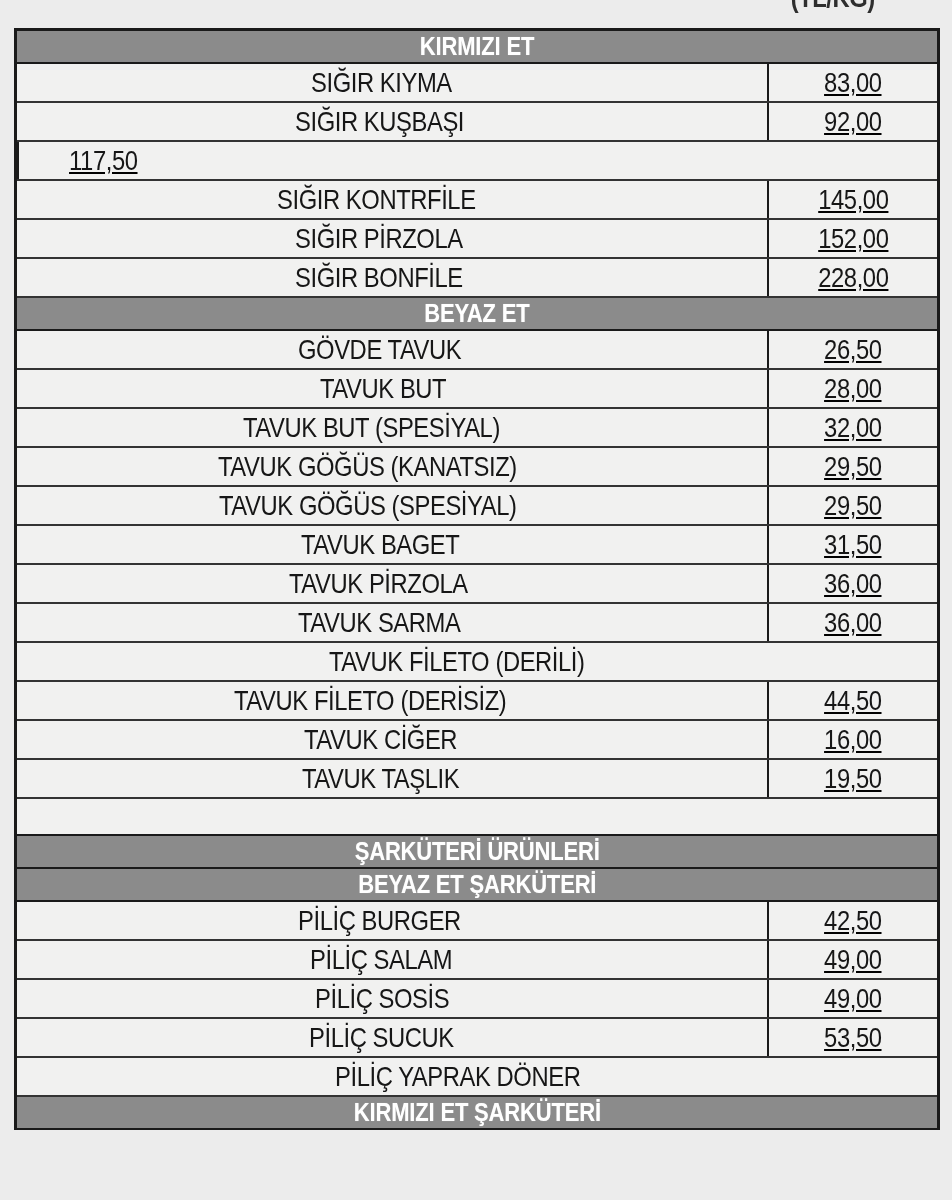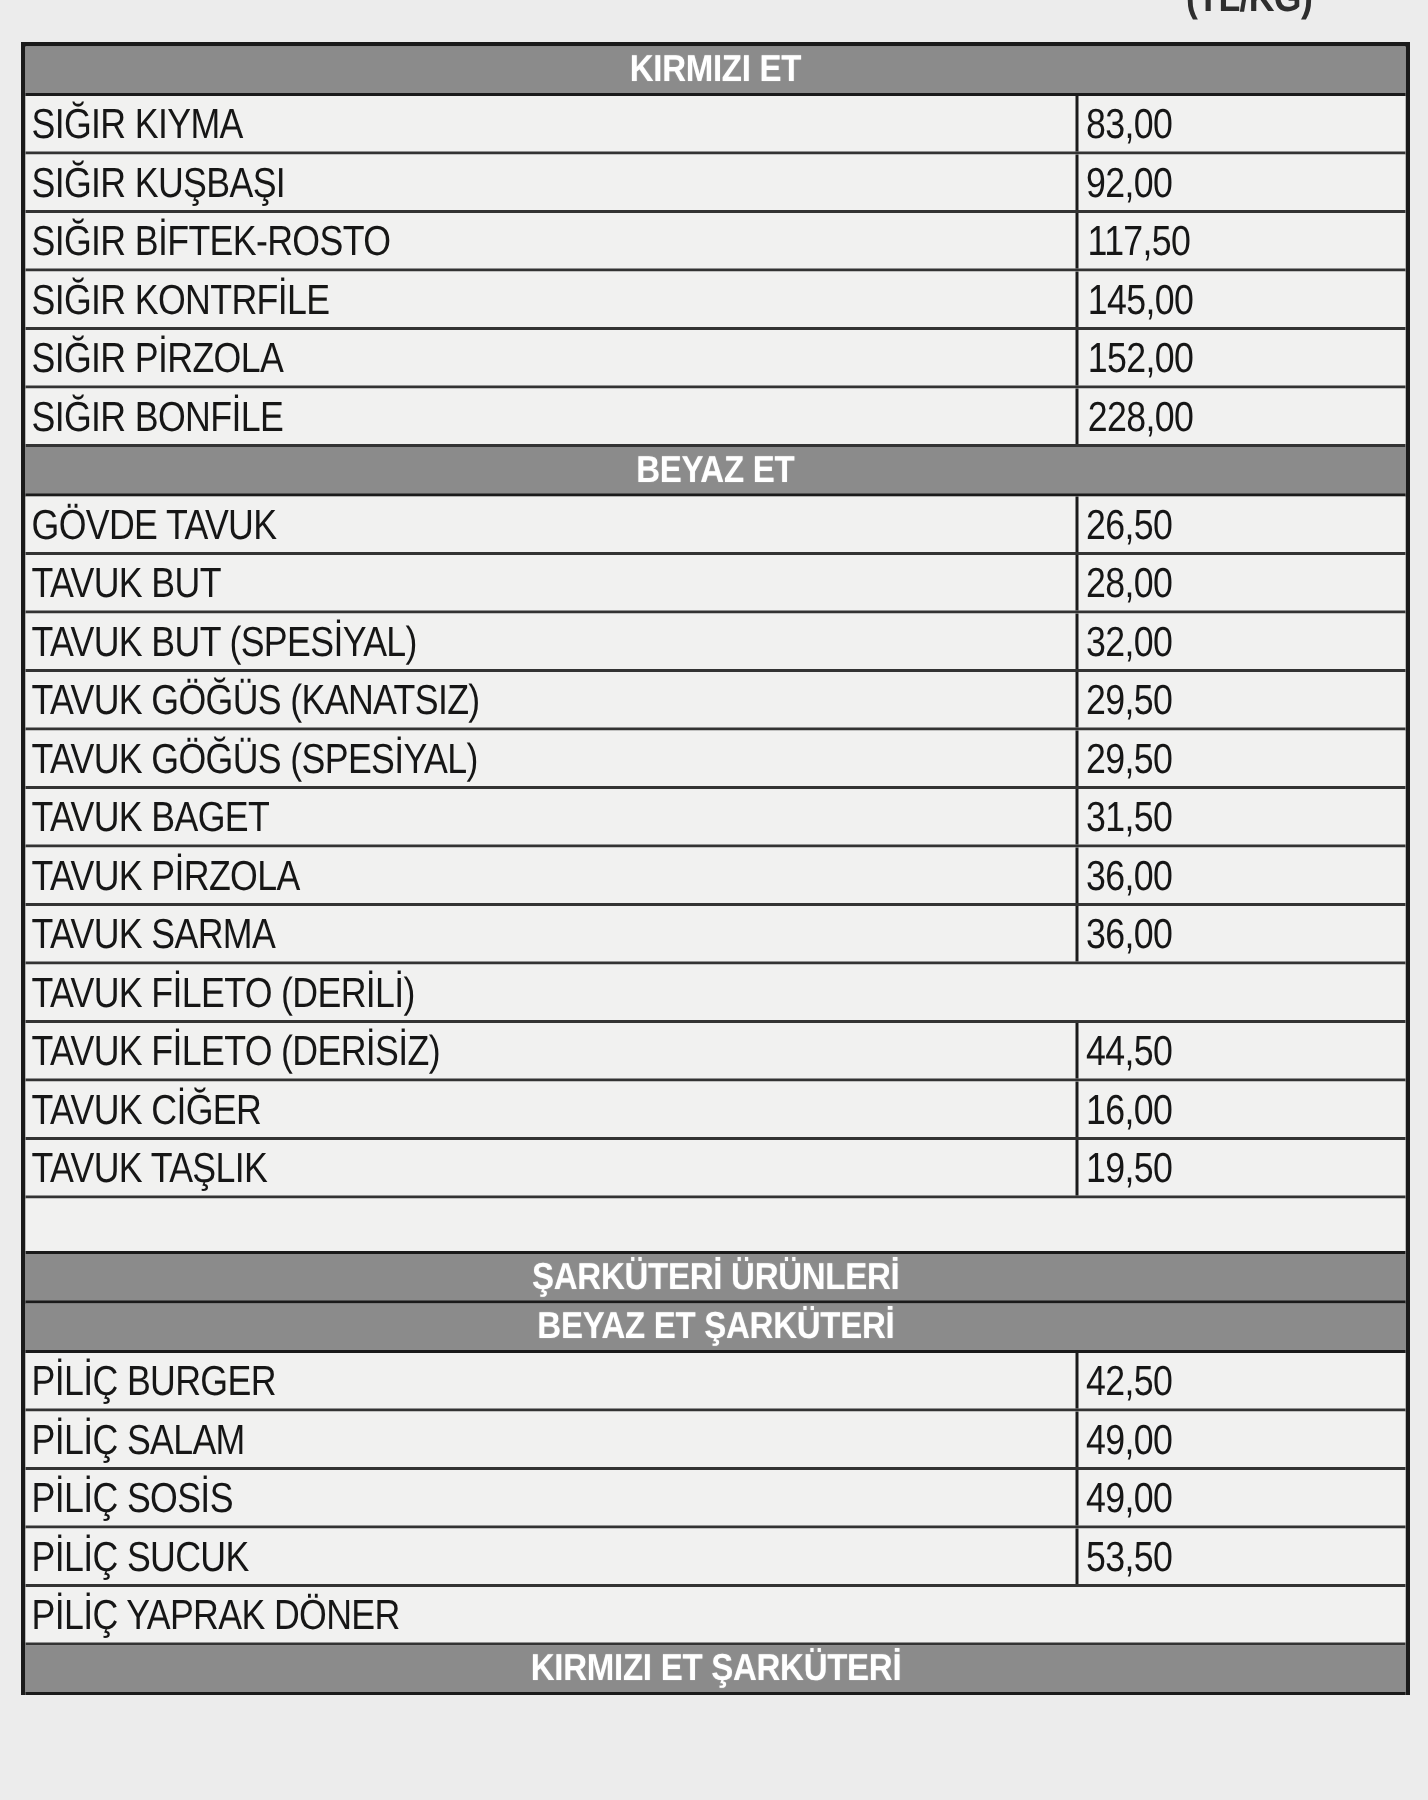--- a/index.html
+++ b/index.html
@@ -66,37 +66,39 @@
     border-bottom: 2px solid #333333;
     display: flex;
     background: var(--row-bg, #f1f1f0);
   }
   .cell-name {
     flex: 1;
     display: flex;
     align-items: center;
     padding-left: 4px;
     overflow: hidden;
+    justify-content: center;
   }
   .cell-name .txt {
     display: inline-block;
     font-size: 28px;
     color: #161616;
     letter-spacing: -0.5px;
     white-space: nowrap;
     transform: scaleX(0.85);
     transform-origin: 0 50%;
   }
   .cell-price {
-    width: 220px;
+    width: 170px;
     box-sizing: border-box;
     border-left: 2px solid var(--border, #1a1a1a);
     display: flex;
     align-items: center;
-    justify-content: flex-start;
+    justify-content: center;
+    text-decoration: underline;
   }
   .cell-price .txt {
     display: inline-block;
     font-size: 28px;
     color: #161616;
     letter-spacing: -0.5px;
     white-space: nowrap;
     transform: scaleX(0.85);
     transform-origin: 50% 50%;
   }
@@ -128,23 +130,20 @@
       </div>
       <div class="row">
         <div class="cell-name">
           <span class="txt">SIĞIR KUŞBAŞI</span>
         </div>
         <div class="cell-price">
           <span class="txt">92,00</span>
         </div>
       </div>
       <div class="row">
-        <div class="cell-name">
-          <span class="txt">SIĞIR BİFTEK-ROSTO</span>
-        </div>
         <div class="cell-price">
           <span class="txt">117,50</span>
         </div>
       </div>
       <div class="row">
         <div class="cell-name">
           <span class="txt">SIĞIR KONTRFİLE</span>
         </div>
         <div class="cell-price">
           <span class="txt">145,00</span>

